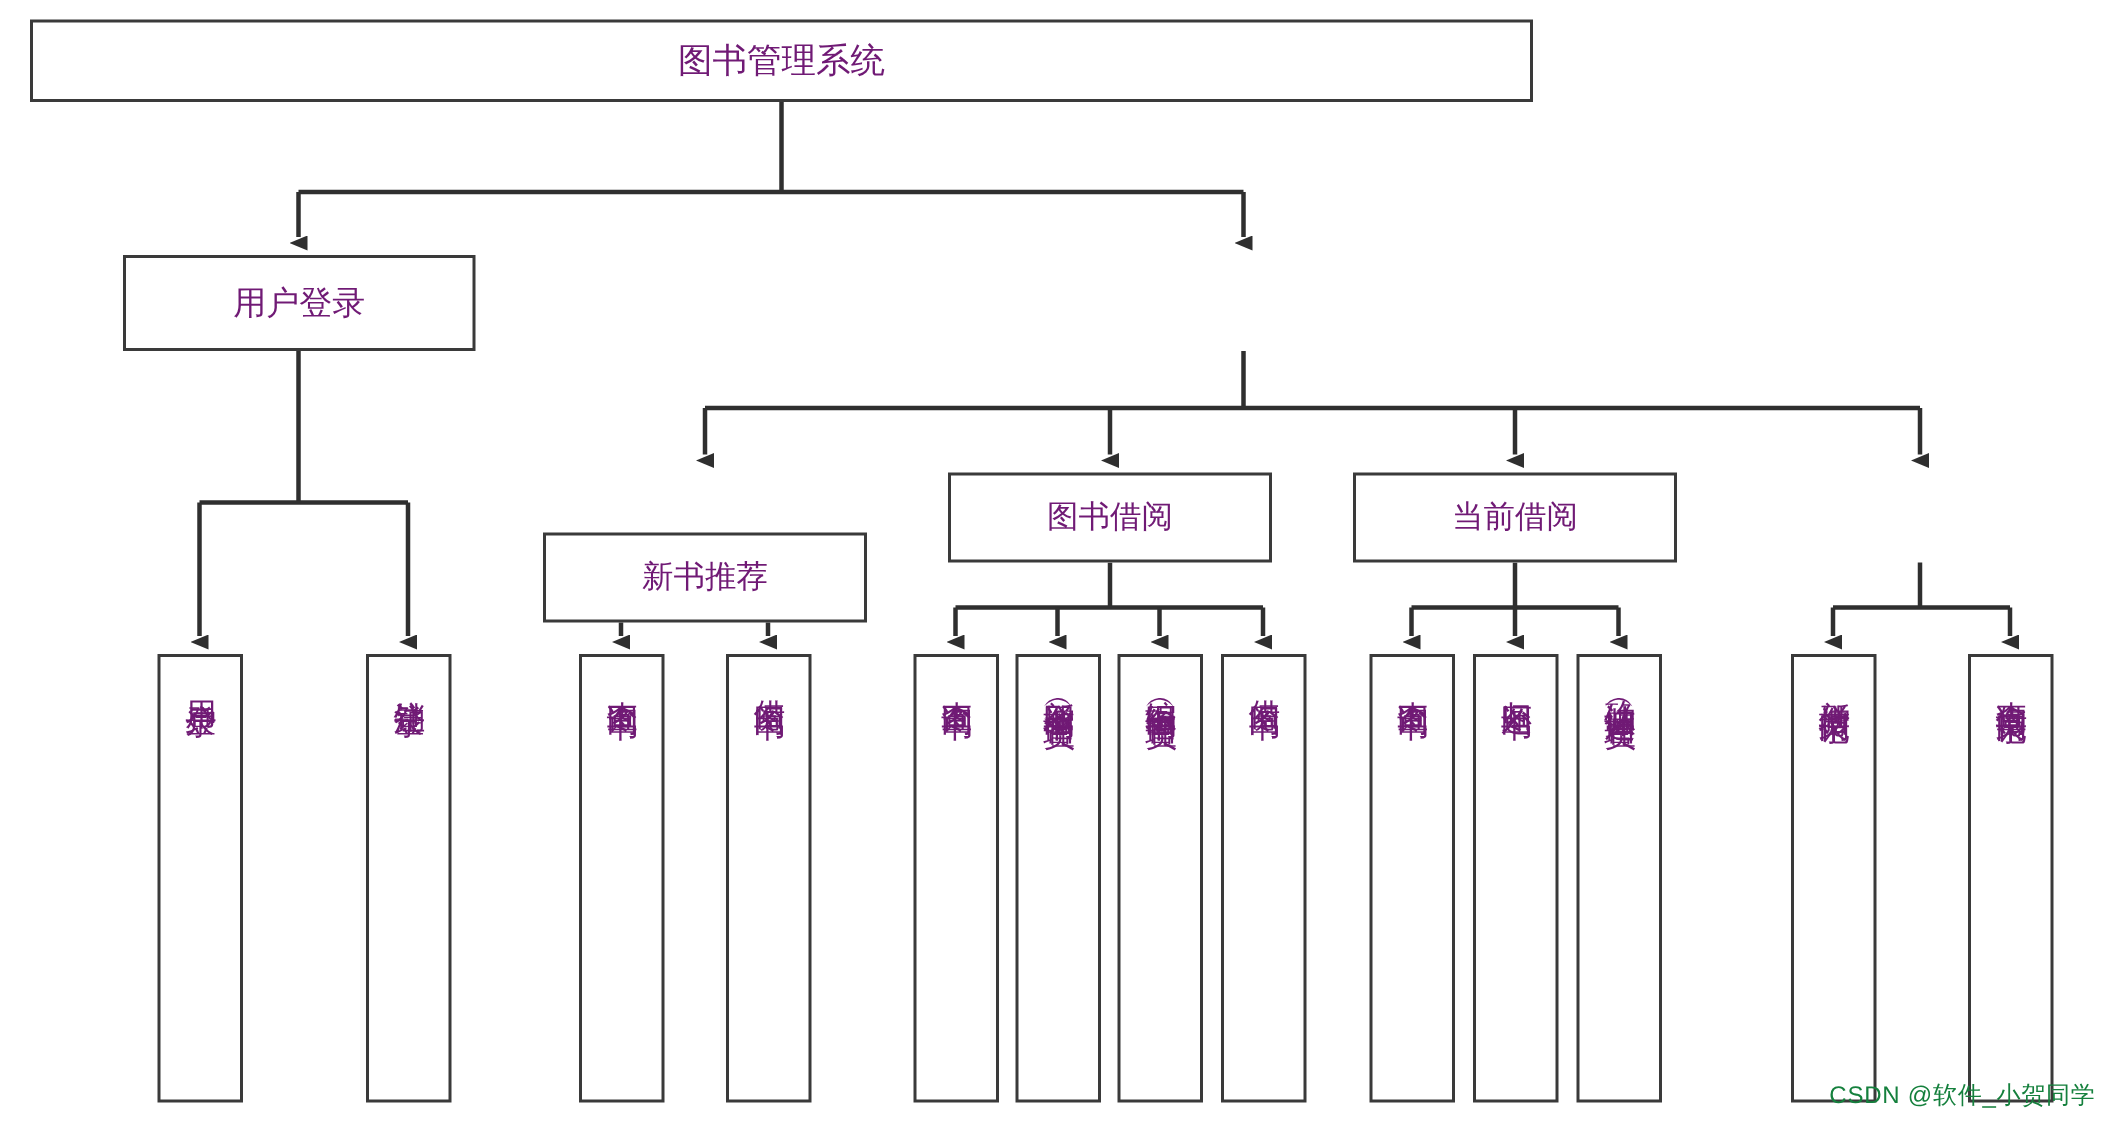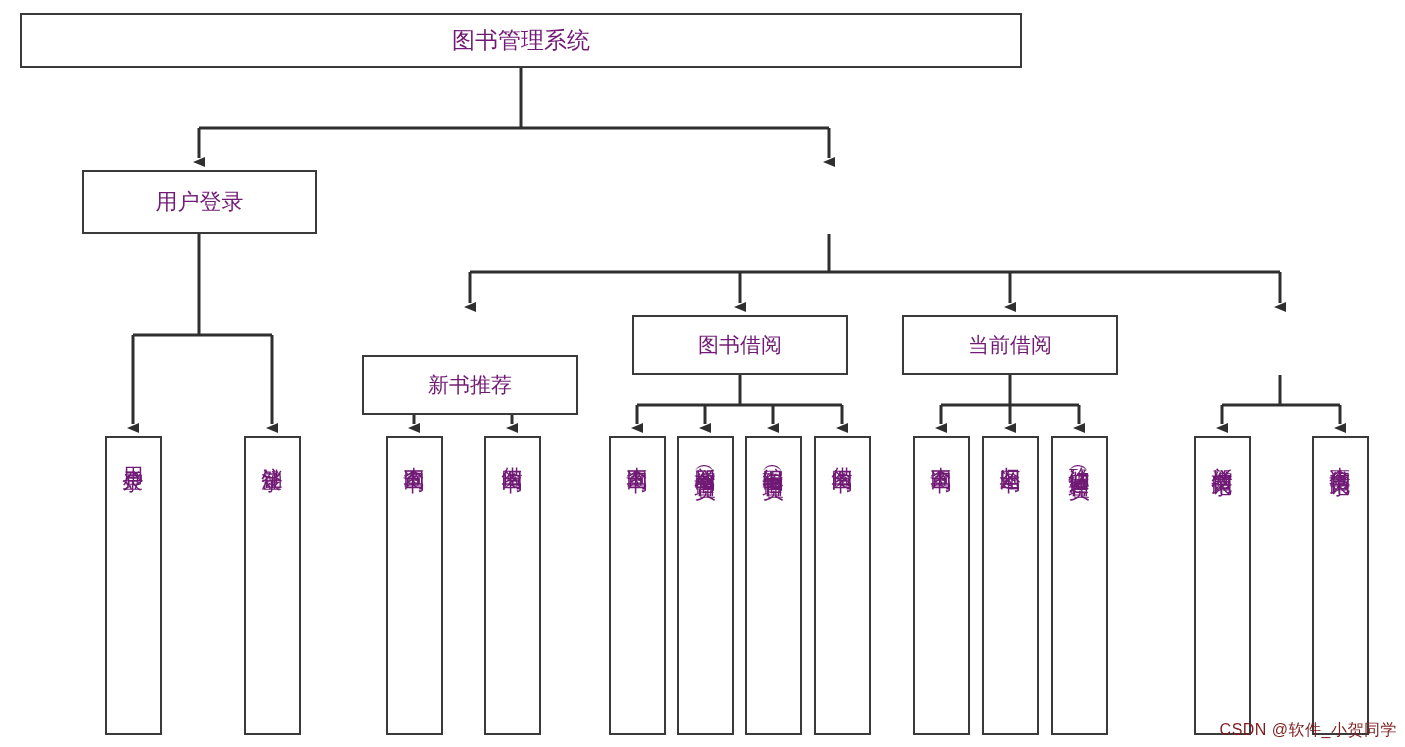--- a/index.html
+++ b/index.html
@@ -62,21 +62,21 @@
     font-size: 21px;
     letter-spacing: 2px;
     line-height: 1.0;
     white-space: nowrap;
   }
   .watermark {
     position: absolute;
     right: 8px;
     bottom: 6px;
     font-size: 16px;
-    color: #7f1d1d;
+    color: #15803d;
     letter-spacing: 0.5px;
     white-space: nowrap;
     user-select: none;
     text-align: center;
   }
 </style>
 </head>
 <body>
 
 <div id="canvas">

